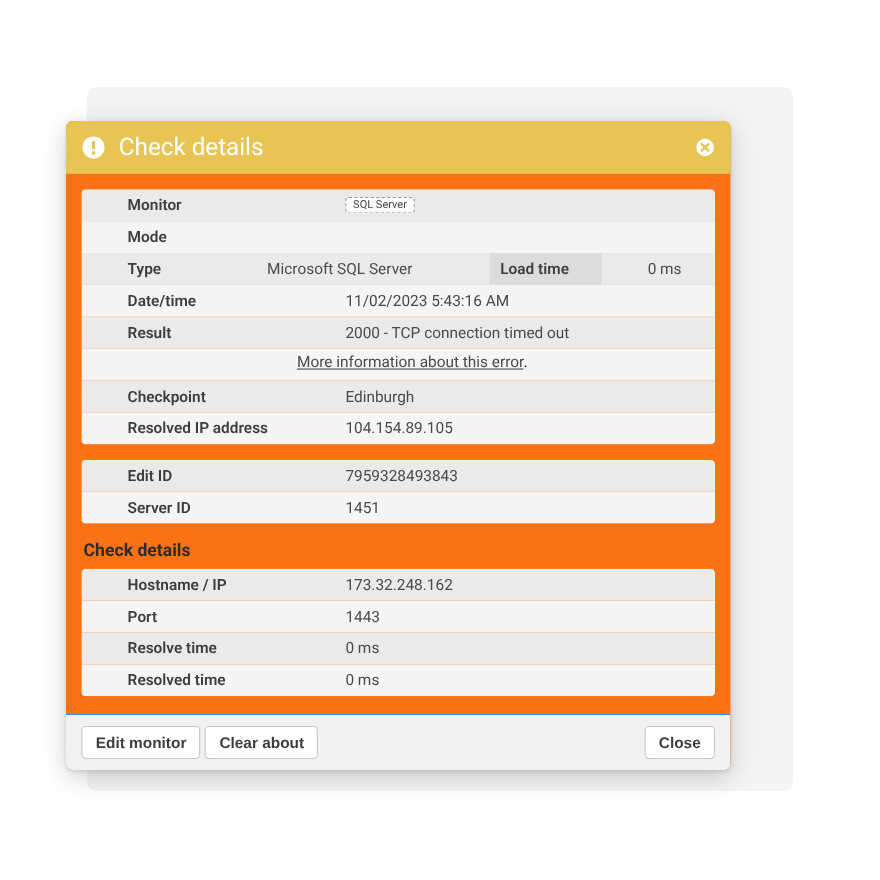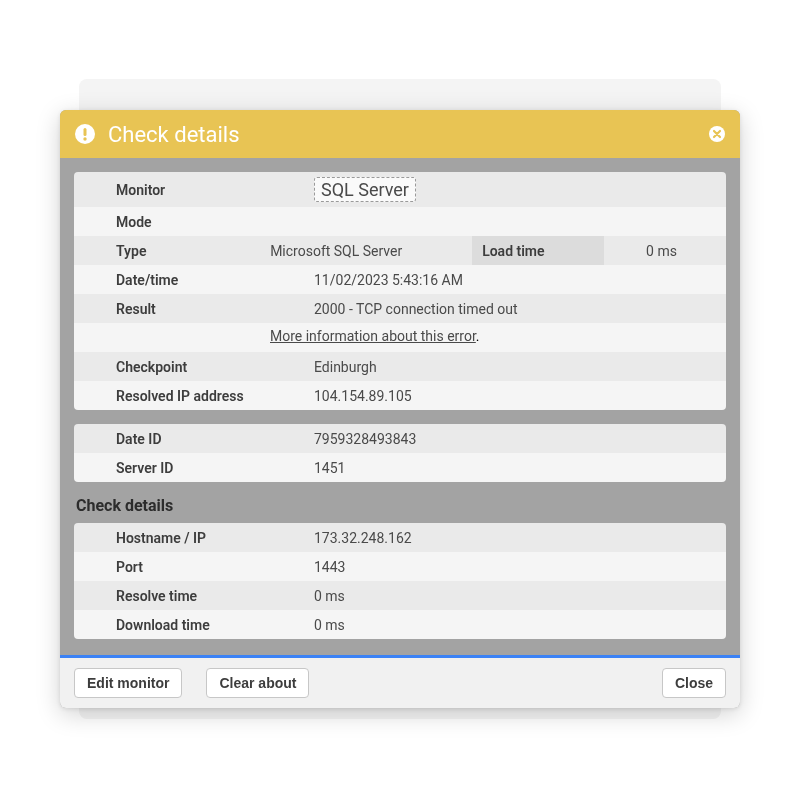--- a/index.html
+++ b/index.html
@@ -16,22 +16,22 @@
       top: 79px;
       width: 642px;
       height: 640px;
       background: #f4f4f4;
       border-radius: 8px;
     }
     .dialog {
       position: absolute;
       left: 60px;
       top: 110px;
-      width: 680px;
-      background: #a3a3a3;
+      width: 604px;
+      background: #f97316;
       border-radius: 6px;
       box-shadow: 0 6px 24px rgba(0,0,0,0.18), 0 1px 4px rgba(0,0,0,0.10);
       overflow: hidden;
     }
     .dialog-header {
       background: #e8c454;
       color: #ffffff;
       display: flex;
       align-items: center;
       padding: 10px 14px;
@@ -88,21 +88,21 @@
       color: #3d3d3d;
     }
     .cell.subval {
       width: 120px;
     }
     .chip {
       display: inline-block;
       border: 1px dashed #9a9a9a;
       border-radius: 3px;
       padding: 1px 6px;
-      font-size: 18px;
+      font-size: 10px;
       color: #4a4a4a;
       background: #fafafa;
     }
     .result-extra {
       background: #f5f5f5;
       padding: 5px 10px 8px 176px;
       font-size: 14px;
     }
     .result-extra a {
       color: #4a4a4a;
@@ -111,24 +111,24 @@
       margin-left: 20px;
     }
     .section-heading {
       font-size: 16px;
       font-weight: 700;
       color: #2c2c2c;
       margin: 2px 0 8px 2px;
     }
     .dialog-footer {
       background: #f1f1f1;
-      border-top: 3px solid #3b82f6;
+      border-top: 1px solid #3b82f6;
       padding: 10px 14px;
       display: flex;
-      gap: 24px;
+      gap: 4px;
       align-items: flex-end;
     }
     .dialog-footer .spacer { flex: 1; }
     .btn {
       background: #ffffff;
       border: 1px solid #c7c7c7;
       border-radius: 4px;
       padding: 6px 12px;
       font-size: 14px;
       font-weight: 600;
@@ -194,21 +194,21 @@
         <div class="cell val">Edinburgh</div>
       </div>
       <div class="row">
         <div class="cell label">Resolved IP address</div>
         <div class="cell val">104.154.89.105</div>
       </div>
     </div>
 
     <div class="table-block">
       <div class="row">
-        <div class="cell label">Date ID</div>
+        <div class="cell label">Edit ID</div>
         <div class="cell val">7959328493843</div>
       </div>
       <div class="row">
         <div class="cell label">Server ID</div>
         <div class="cell val">1451</div>
       </div>
     </div>
 
     <div class="section-heading">Check details</div>
 
@@ -219,21 +219,21 @@
       </div>
       <div class="row">
         <div class="cell label">Port</div>
         <div class="cell val">1443</div>
       </div>
       <div class="row">
         <div class="cell label">Resolve time</div>
         <div class="cell val">0 ms</div>
       </div>
       <div class="row">
-        <div class="cell label">Download time</div>
+        <div class="cell label">Resolved time</div>
         <div class="cell val">0 ms</div>
       </div>
     </div>
 
   </div>
 
   <div class="dialog-footer">
     <button class="btn">Edit monitor</button>
     <button class="btn">Clear about</button>
     <div class="spacer"></div>

